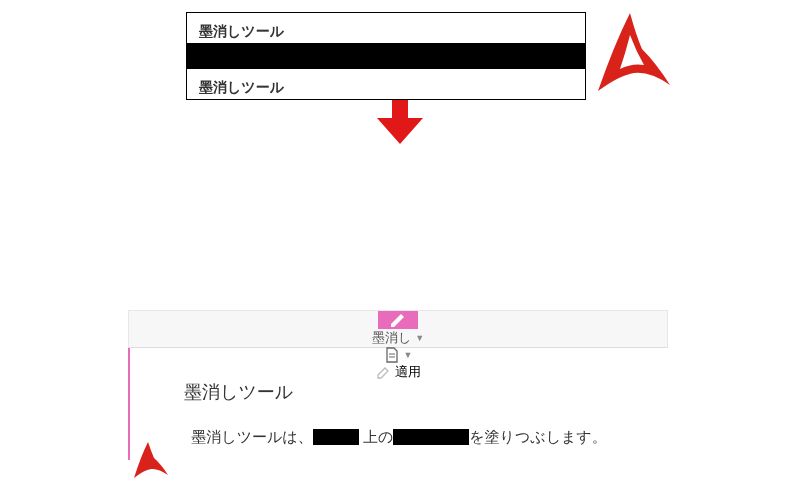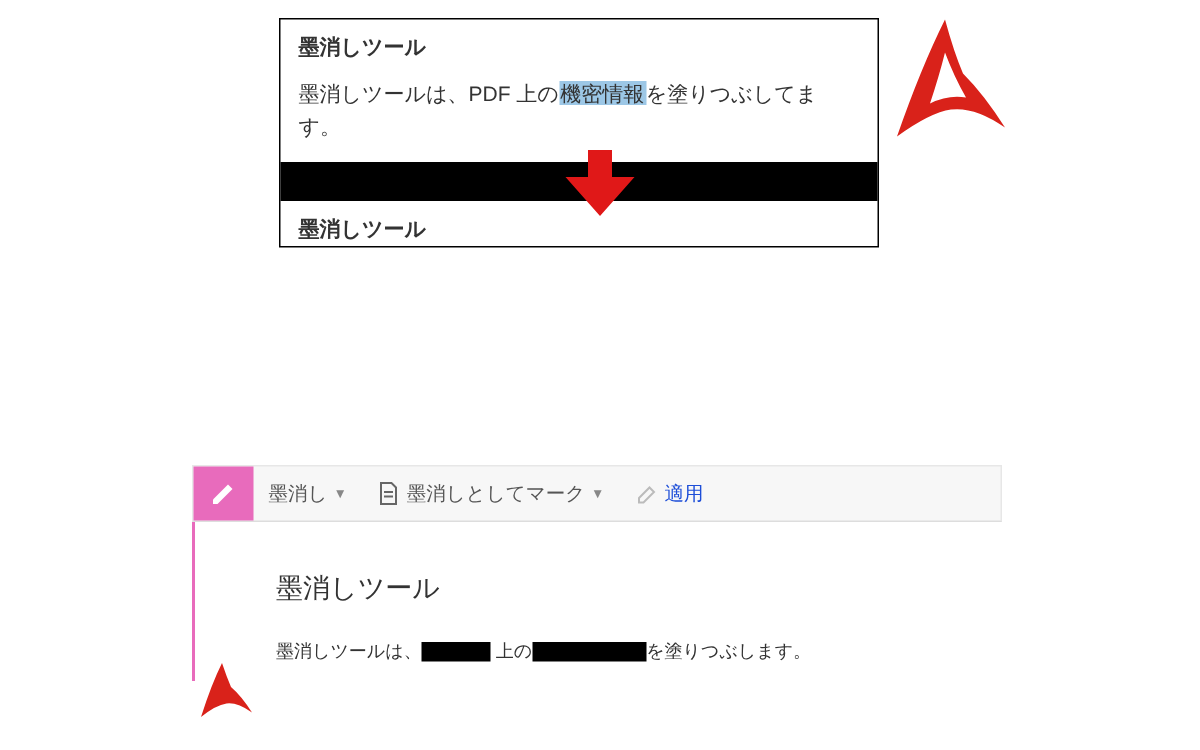--- a/index.html
+++ b/index.html
@@ -38,39 +38,40 @@
     left: 128px;
     width: 540px;
     height: 38px;
     background: #f7f7f7;
     border: 1px solid #e7e7e7;
     border-bottom: 1px solid #ddd;
     display: flex;
     align-items: center;
     font-size: 13px;
     color: #555;
+    flex-direction: column;
   }
   .tool-active {
     width: 40px; height: 100%;
     background: #e86bbc;
     display: flex; align-items: center; justify-content: center;
   }
   .tbtn { display: flex; align-items: center; gap: 4px; padding: 0 10px; height: 100%; cursor: pointer; }
   .tbtn .caret { font-size: 9px; color: #888; }
-  .muted { color: #1d4ed8; }
+  .muted { color: #000000; }
   .bottom-doc {
     position: absolute;
     top: 348px;
     left: 128px;
     width: 540px;
     padding: 32px 54px 10px 54px;
     border-left: 2px solid #e86bbc;
   }
   .bottom-header { font-weight: 400; font-size: 18px; margin-bottom: 20px; }
-  .bottom-line { font-size: 12px; line-height: 1.7; }
+  .bottom-line { font-size: 15px; line-height: 1.7; text-align: center; }
   .blackout { display: inline-block; background: #000; color: #000; height: 1.1em; vertical-align: text-bottom; }
   .w1 { width: 46px; }
   .w2 { width: 76px; }
   .adobe2 {
     position: absolute;
     left: 122px; top: 438px;
     pointer-events: none;
   }
 </style>
 </head>
@@ -79,23 +80,20 @@
 <div class="adobe-logo">
   <svg width="120" height="120" viewBox="0 0 120 120">
     <path d="M60 8 Q44 40 28 86 Q50 70 64 68 Q80 66 100 80 Q86 58 72 44 Q66 30 60 8 Z
              M60 30 Q66 46 74 60 Q62 58 50 64 Q56 46 60 30 Z" fill="#d9221a"></path>
   </svg>
 </div>
 
 <div class="top-area">
   <div>
     <div class="doc-header">墨消しツール</div>
-    <div class="doc-line">
-      <span>墨消しツールは、PDF 上の</span><span class="hl">機密情報</span><span>を塗りつぶしてます。</span>
-    </div>
   </div>
   <div class="black-bar"></div>
   <div>
     <div class="doc-header">墨消しツール</div>
   </div>
 </div>
 
 <div class="arrow">
   <svg width="50" height="44" viewBox="0 0 50 44">
     <path d="M17 0 H33 V18 H48 L25 44 L2 18 H17 Z" fill="#e01818"></path>
@@ -110,21 +108,20 @@
   </div>
   <div class="tbtn">
     <span>墨消し</span>
     <span class="caret">▼</span>
   </div>
   <div class="tbtn">
     <svg width="16" height="16" viewBox="0 0 16 16">
         <path d="M3 1 H10 L13 4 V15 H3 Z" fill="none" stroke="#666" stroke-width="1.3"></path>
         <path d="M5 7 H11 M5 10 H11" stroke="#666" stroke-width="1.2"></path>
       </svg>
-    <span>墨消しとしてマーク</span>
     <span class="caret">▼</span>
   </div>
   <div class="tbtn muted">
     <svg width="16" height="16" viewBox="0 0 16 16">
         <path d="M3 11 L10 4 L13 7 L6 14 H3 Z" fill="none" stroke="#bbb" stroke-width="1.3"></path>
       </svg>
     <span>適用</span>
   </div>
 </div>
 

